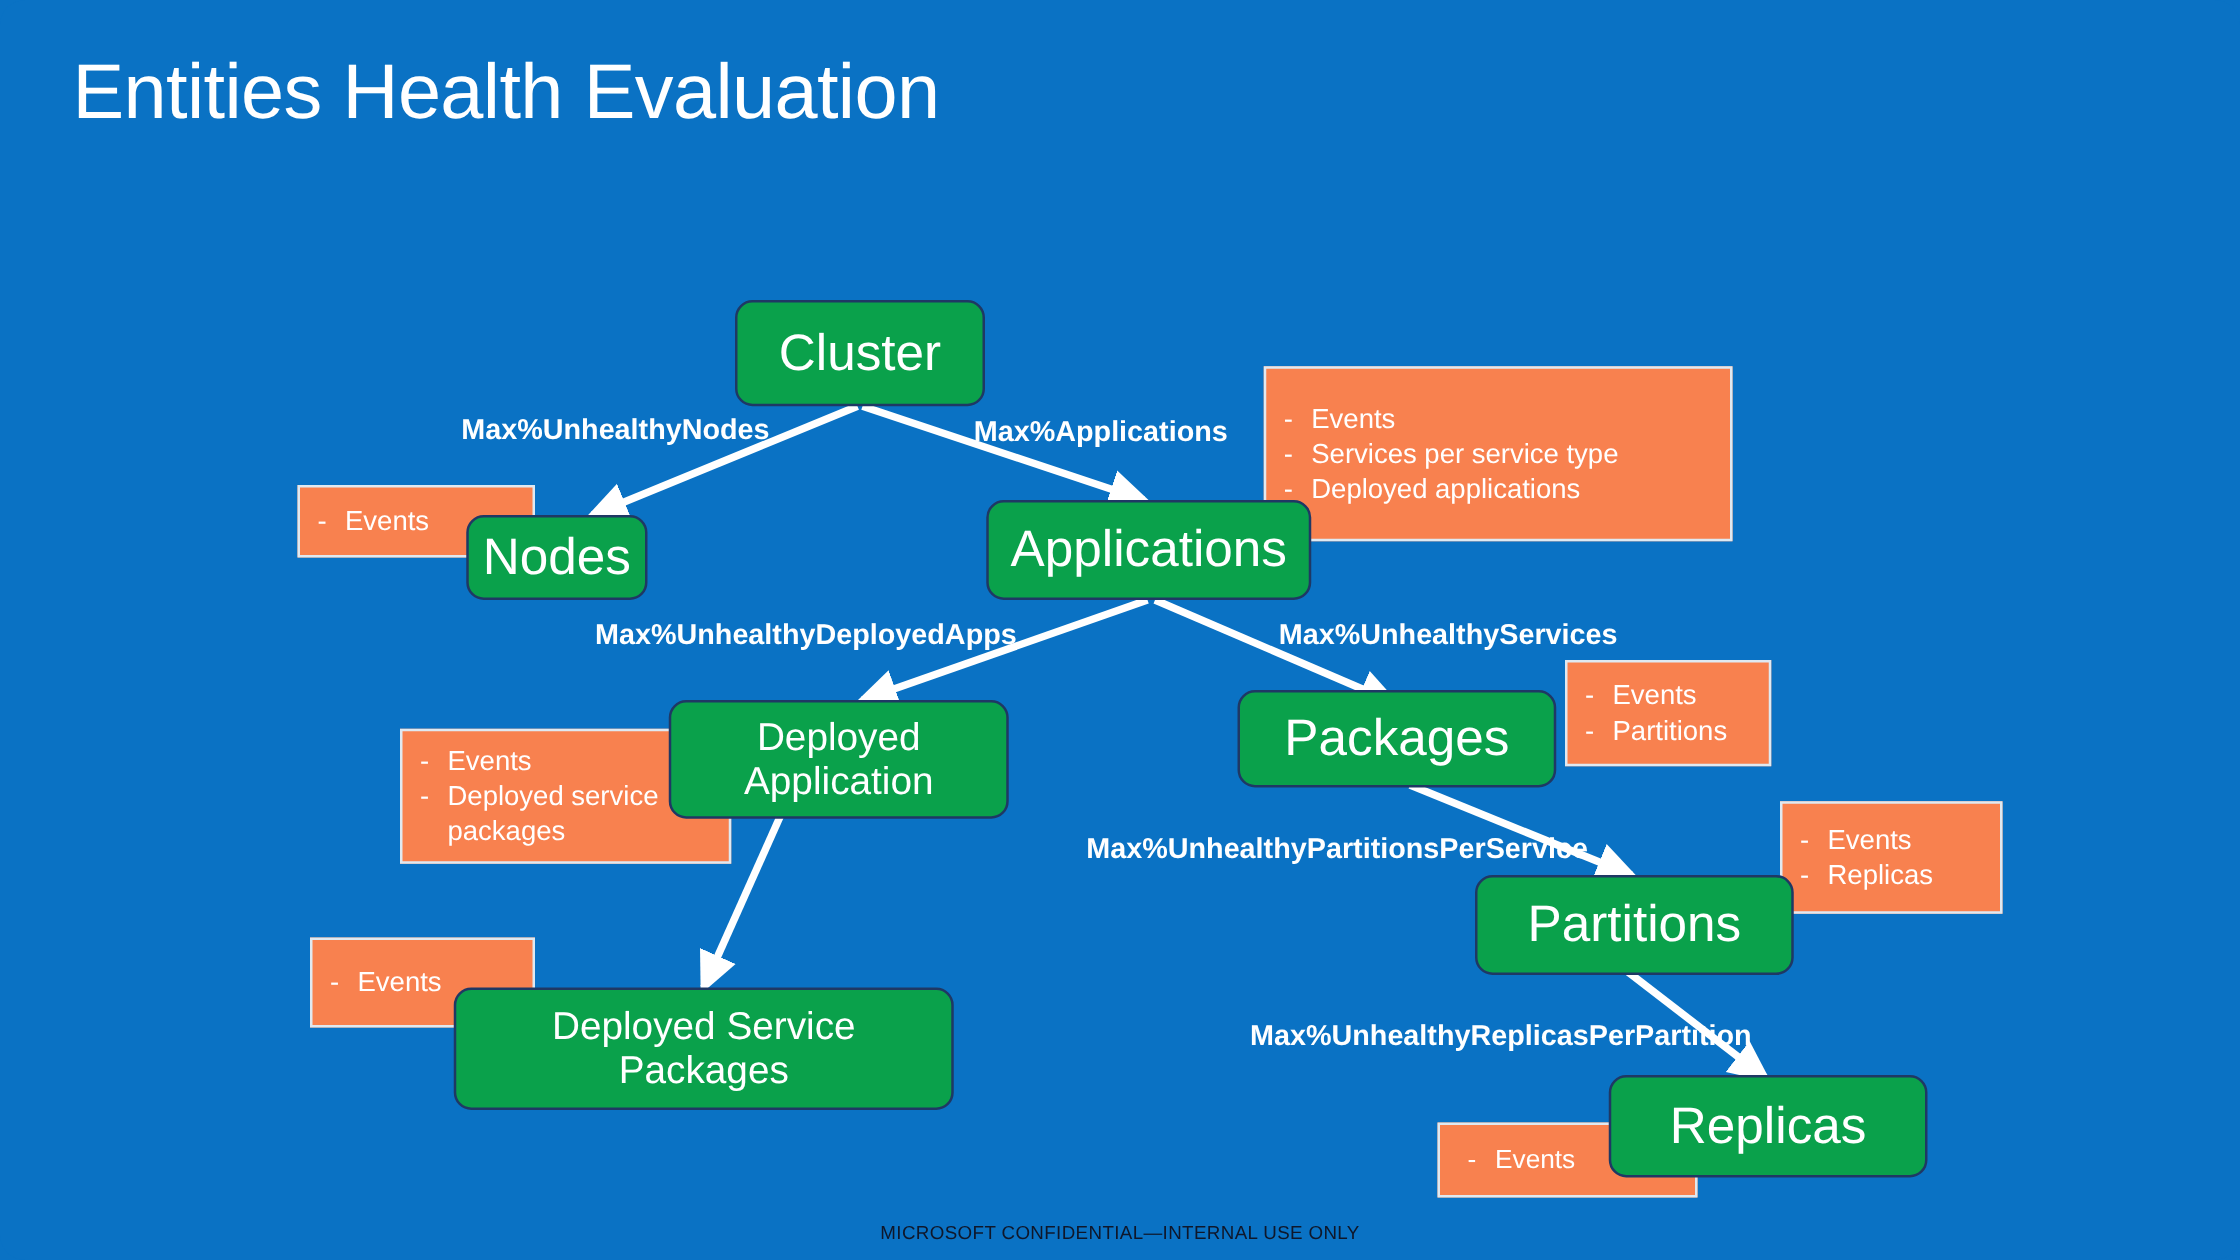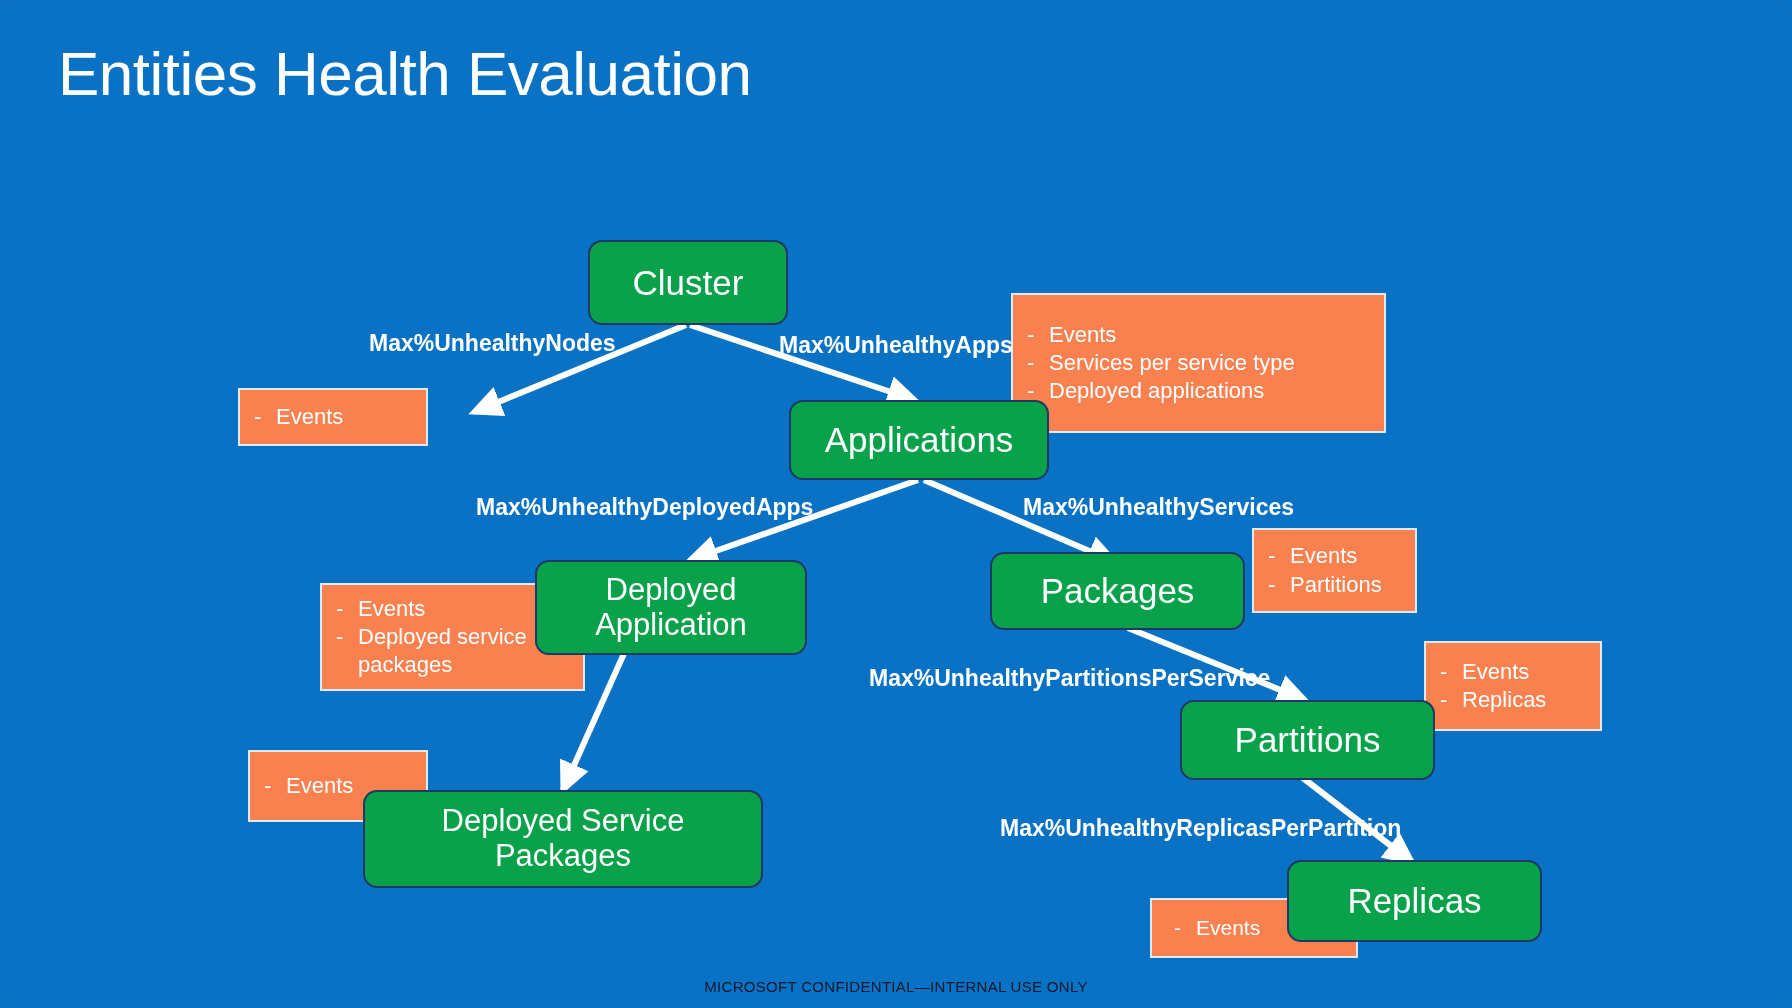--- a/index.html
+++ b/index.html
@@ -74,21 +74,21 @@
     position: absolute;
     background: #0aa14b;
     border: 2px solid #1f3864;
     border-radius: 14px;
     box-sizing: border-box;
     display: flex;
     align-items: center;
     justify-content: center;
     text-align: center;
     color: #ffffff;
-    font-size: 35px;
+    font-size: 41px;
     font-weight: 400;
     line-height: 1.12;
     padding: 4px 10px;
     z-index: 3;
   }
   .node.small { font-size: 31px; }
 
   
   .edge-label {
     position: absolute;
@@ -206,20 +206,23 @@
     <div class="bullet-row" style="font-size:21px;">
       <span class="dash">-</span>
       <span class="btext">Events</span>
     </div>
   </div>
 
   <div class="node" style="left:588px; top:240px; width:200px; height:85px;">
     <span>Cluster</span>
   </div>
 
+  <div class="node" style="left:373px; top:412px; width:145px; height:68px;">
+    <span>Nodes</span>
+  </div>
 
   <div class="node small" style="left:535px; top:560px; width:272px; height:95px;">
     <span>Deployed Application</span>
   </div>
 
   <div class="node" style="left:789px; top:400px; width:260px; height:80px;">
     <span>Applications</span>
   </div>
 
   <div class="node" style="left:990px; top:552px; width:255px; height:78px;">
@@ -233,21 +236,21 @@
   <div class="node" style="left:1180px; top:700px; width:255px; height:80px;">
     <span>Partitions</span>
   </div>
 
   <div class="node" style="left:1287px; top:860px; width:255px; height:82px;">
     <span>Replicas</span>
   </div>
 
   <div class="edge-label" style="left:369px; top:330px;">Max%UnhealthyNodes</div>
 
-  <div class="edge-label" style="left:779px; top:332px;">Max%UnhealthyApps</div>
+  <div class="edge-label" style="left:779px; top:332px;">Max%Applications</div>
 
   <div class="edge-label" style="left:476px; top:494px;">Max%UnhealthyDeployedApps</div>
 
   <div class="edge-label" style="left:1023px; top:494px;">Max%UnhealthyServices</div>
 
   <div class="edge-label" style="left:869px; top:665px;">Max%UnhealthyPartitionsPerService</div>
 
   <div class="edge-label" style="left:1000px; top:815px;">Max%UnhealthyReplicasPerPartition</div>
 
   <div id="footer">MICROSOFT CONFIDENTIAL—INTERNAL USE ONLY</div>

